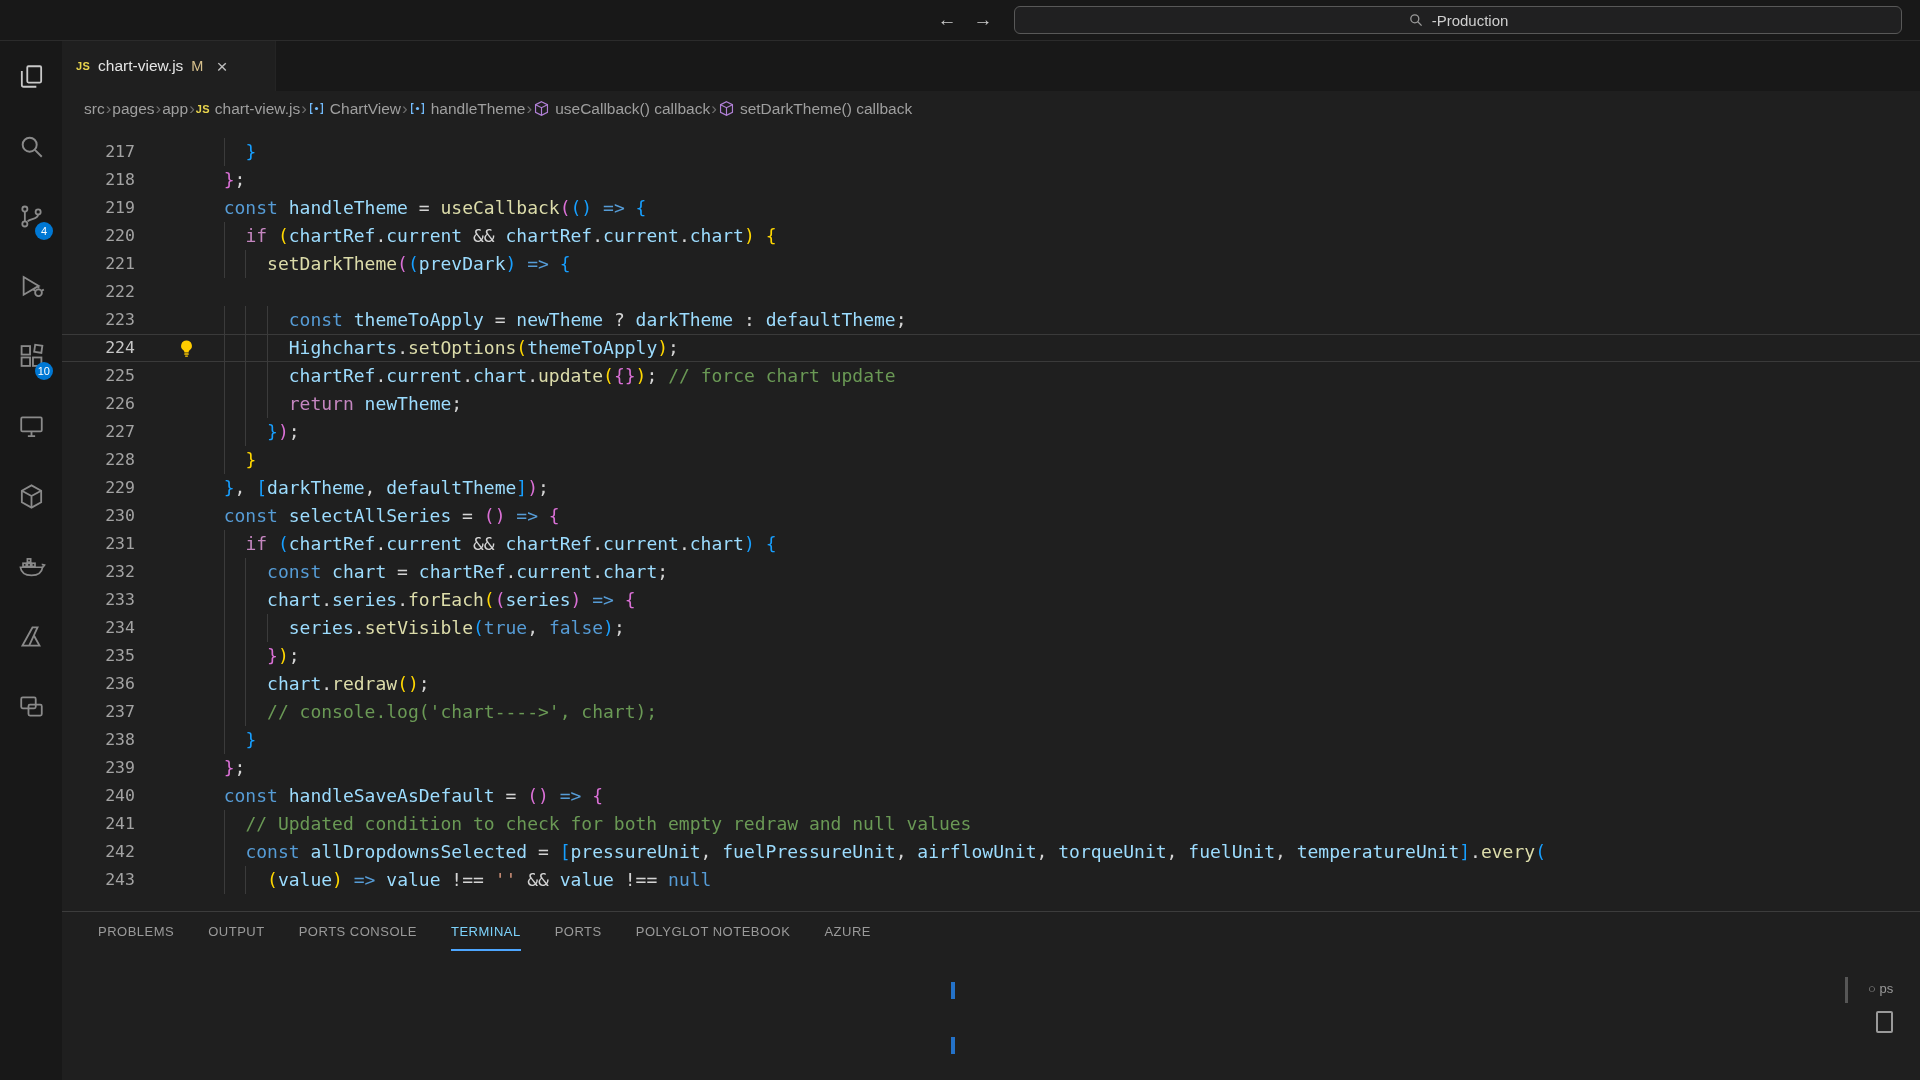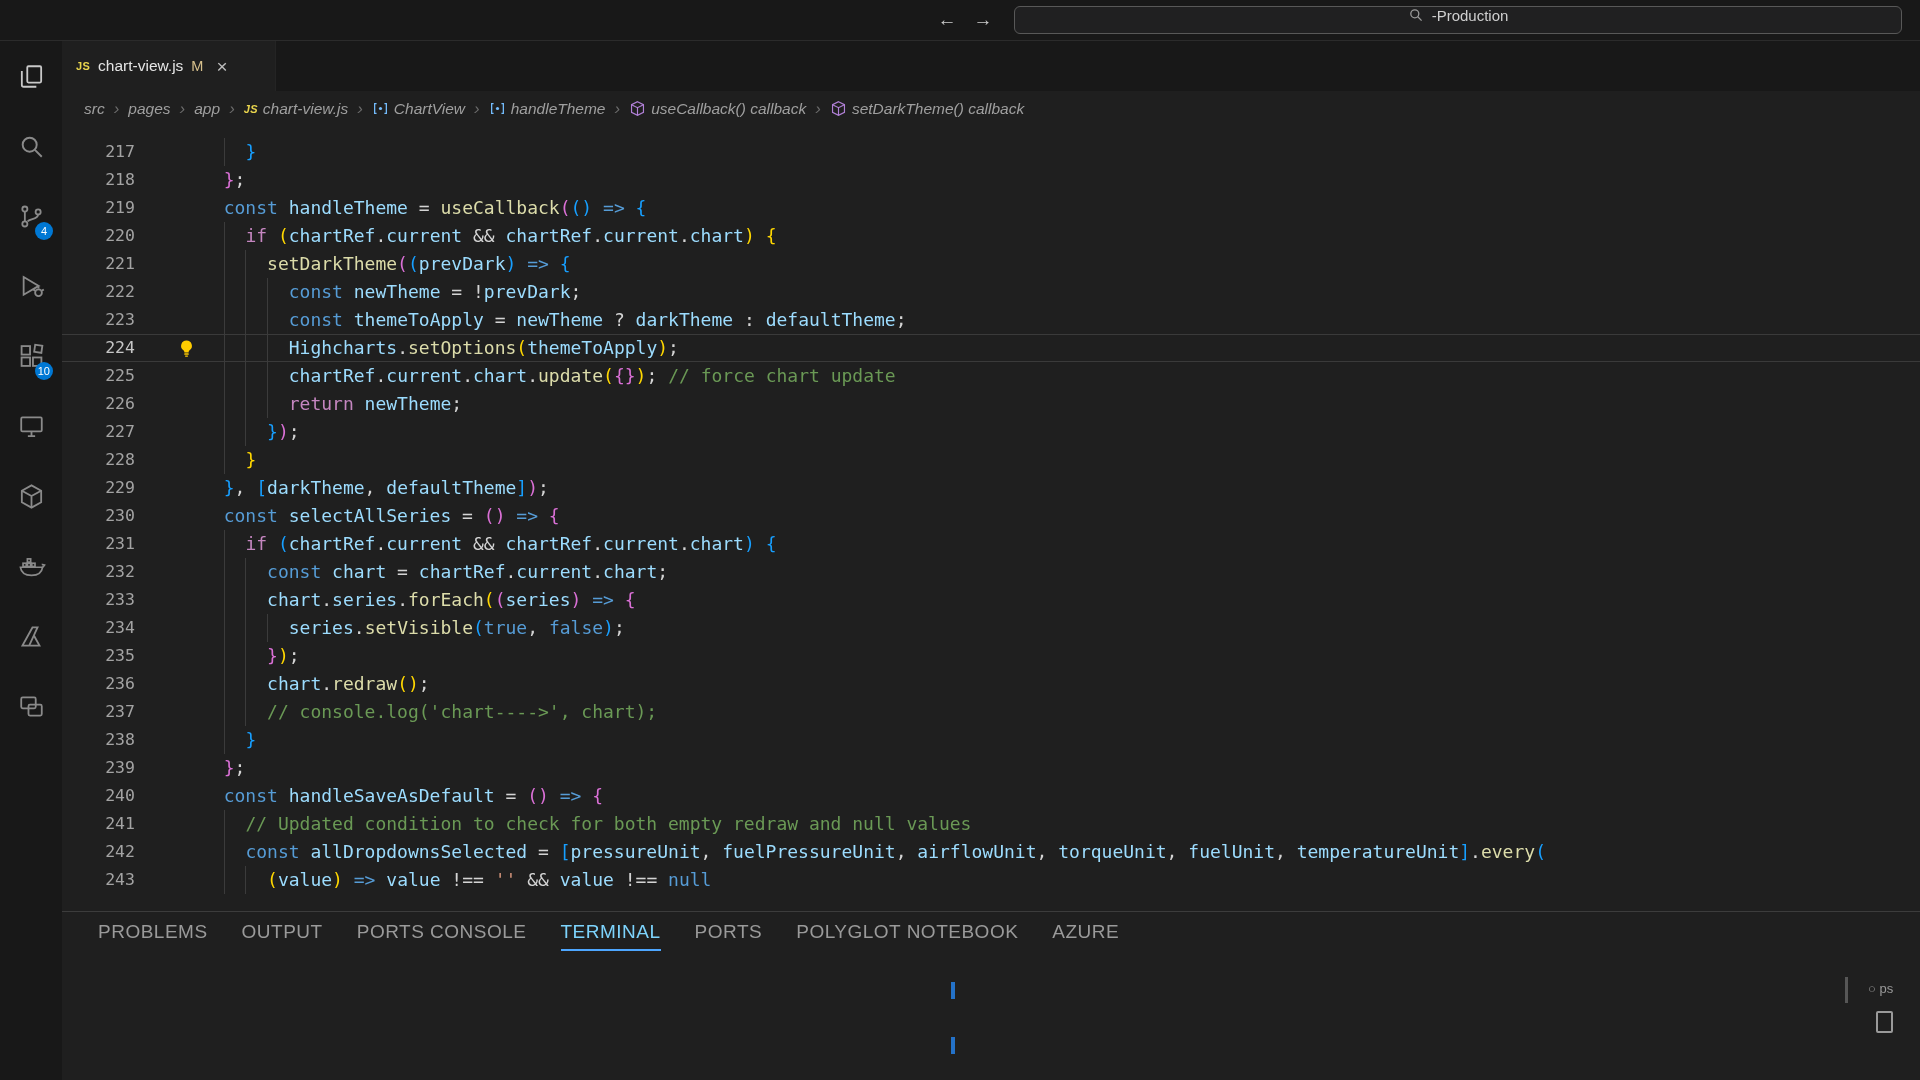--- a/index.html
+++ b/index.html
@@ -7,40 +7,40 @@
     width:1920px;height:1080px;overflow:hidden;position:relative;
     background:#1f1f1f;font-family:"Liberation Sans","DejaVu Sans",sans-serif;
     -webkit-font-smoothing:antialiased;
   }
   
   .titlebar{position:absolute;left:0;top:0;width:1920px;height:40px;background:#181818;border-bottom:1px solid #2b2b2b;}
   .nav-arrow{position:absolute;top:0;height:40px;line-height:40px;width:30px;text-align:center;color:#cfcfcf;font-size:19px;cursor:default;}
   .nav-back{left:932px;}
   .nav-fwd{left:968px;}
   .cmd-center{position:absolute;left:1014px;top:6px;width:886px;height:26px;background:#202021;border:1px solid #585858;border-radius:6px;
-    display:flex;align-items:flex-start;justify-content:center;gap:8px;color:#cfcfcf;font-size:15px;}
+    display:flex;align-items:center;justify-content:center;gap:8px;color:#cfcfcf;font-size:15px;}
   .cmd-center .icon svg{width:16px;height:16px;display:block;}
   
   .activitybar{position:absolute;left:0;top:41px;bottom:0;width:62px;background:#181818;display:flex;flex-direction:column;align-items:center;}
   .ab-item{width:62px;height:70px;display:flex;align-items:center;justify-content:center;position:relative;color:#8a8a8a;}
   .ab-item:first-child{color:#c9c9c9;}
   .ab-item svg{width:29px;height:29px;display:block;}
   .ab-badge{position:absolute;right:9px;bottom:11px;min-width:18px;height:18px;border-radius:9px;background:var(--badge,#0078d4);
     color:#fff;font-size:11px;line-height:18px;text-align:center;padding:0 3px;box-sizing:border-box;}
   
   .tabbar{position:absolute;left:62px;top:41px;right:0;height:50px;background:#181818;}
   .tab{position:absolute;left:0;top:0;height:50px;width:214px;background:#1f1f1f;display:flex;align-items:center;
     padding:0 10px 0 14px;box-sizing:border-box;gap:8px;border-right:1px solid #242424;}
   .tab-label{color:#e4e4e4;font-size:15.5px;}
   .tab-mod{color:#d7c08c;font-size:14.5px;}
   .tab-close{color:#bdbdbd;font-size:19px;margin-left:5px;line-height:1;}
   .js-badge{color:#e8d44d;font-weight:700;font-size:11px;letter-spacing:.3px;}
   
   .breadcrumbs{position:absolute;left:62px;top:91px;right:0;height:35px;background:#1f1f1f;display:flex;align-items:center;
-    padding-left:22px;gap:9px;color:#9f9f9f;font-size:15.5px;white-space:nowrap;font-style:italic;}
+    padding-left:22px;gap:1px;color:#9f9f9f;font-size:15.5px;white-space:nowrap;}
   .bc-item{display:flex;align-items:center;gap:5px;}
   .bc-item .icon{display:inline-flex;}
   .bc-item .icon svg{width:17px;height:17px;display:block;}
   .bc-sep{color:#6c6c6c;font-size:17px;}
   
   .editor{position:absolute;left:62px;top:126px;right:0;height:785px;background:#1f1f1f;padding-top:12px;box-sizing:border-box;
     font-family:"DejaVu Sans Mono","Liberation Mono",monospace;overflow:hidden;}
   .cl{display:flex;height:28px;line-height:28px;font-size:18px;}
   .cl.active{box-shadow:inset 0 1px 0 #3a3a3a, inset 0 -1px 0 #3a3a3a;}
   .ln{width:73px;flex:none;text-align:right;color:#a3a3a3;font-size:16.5px;}
@@ -49,21 +49,21 @@
   .deco svg{width:19px;height:19px;display:block;}
   .ct{white-space:pre;}
   .ind{display:inline-block;white-space:pre;}
   .ind.g{box-shadow:inset 1px 0 0 #3b3b3b;}
   .tk-pl{color:#d4d4d4}.tk-kw{color:#569cd6}.tk-ctl{color:#c586c0}.tk-var{color:#9cdcfe}
   .tk-fn{color:#dcdcaa}.tk-str{color:#ce9178}.tk-cm{color:#6a9955}
   .tk-b1{color:#ffd700}.tk-b2{color:#da70d6}.tk-b3{color:#179fff}
   
   .panel{position:absolute;left:62px;right:0;top:911px;bottom:0;background:#1f1f1f;border-top:1px solid #3c3c3c;box-sizing:border-box;}
   .panel-tabs{display:flex;gap:34px;padding-left:36px;height:39px;align-items:center;}
-  .ptab{font-size:19px;letter-spacing:.5px;color:#9a9a9a;height:39px;line-height:39px;white-space:nowrap;}
+  .ptab{font-size:13px;letter-spacing:.5px;color:#9a9a9a;height:39px;line-height:39px;white-space:nowrap;}
   .ptab.active{color:#7dd3fc;box-shadow:inset 0 -2px 0 var(--panel-active-border,#4da6ff);}
   .term{position:absolute;left:0;right:0;top:39px;bottom:0;font-family:"DejaVu Sans Mono","Liberation Mono",monospace;
     font-size:16.5px;color:#d6d6d6;}
   .term-left{position:absolute;left:36px;top:32px;}
   .trow{height:25px;line-height:25px;white-space:pre;}
   .success{color:var(--terminal-success,#23d18b);}
   .gap{display:inline-block;width:190px;}
   .term-right{position:absolute;left:936px;top:30px;line-height:24.5px;white-space:pre;}
   .cmd-bar{position:absolute;left:889px;width:4px;height:17px;background:#2472c8;}
   .cmd-bar.b1{top:31px;}
@@ -275,21 +275,20 @@
         <span class="ct"><span class="ind">  </span><span class="ind g">  </span><span class="tk-ctl">if </span><span class="tk-b1">(</span><span class="tk-var">chartRef</span><span class="tk-pl">.</span><span class="tk-var">current</span><span class="tk-pl"> &amp;&amp; </span><span class="tk-var">chartRef</span><span class="tk-pl">.</span><span class="tk-var">current</span><span class="tk-pl">.</span><span class="tk-var">chart</span><span class="tk-b1">) </span><span class="tk-b1">{</span></span>
       </div>
       <div class="cl">
         <span class="ln">221</span>
         <span class="deco"></span>
         <span class="ct"><span class="ind">  </span><span class="ind g">  </span><span class="ind g">  </span><span class="tk-fn">setDarkTheme</span><span class="tk-b2">(</span><span class="tk-b3">(</span><span class="tk-var">prevDark</span><span class="tk-b3">)</span><span class="tk-kw"> =&gt; </span><span class="tk-b3">{</span></span>
       </div>
       <div class="cl">
         <span class="ln">222</span>
         <span class="deco"></span>
-        <span class="ct"><span class="ind">  </span><span class="ind g">  </span><span class="ind g">  </span><span class="ind g">  </span><span class="tk-kw">const </span><span class="tk-var">newTheme</span><span class="tk-pl"> = !</span><span class="tk-var">prevDark</span><span class="tk-pl">;</span></span>
       </div>
       <div class="cl">
         <span class="ln">223</span>
         <span class="deco"></span>
         <span class="ct"><span class="ind">  </span><span class="ind g">  </span><span class="ind g">  </span><span class="ind g">  </span><span class="tk-kw">const </span><span class="tk-var">themeToApply</span><span class="tk-pl"> = </span><span class="tk-var">newTheme</span><span class="tk-pl"> ? </span><span class="tk-var">darkTheme</span><span class="tk-pl"> : </span><span class="tk-var">defaultTheme</span><span class="tk-pl">;</span></span>
       </div>
       <div class="cl active">
         <span class="ln">224</span>
         <span class="deco">
           <svg viewBox="0 0 16 16">

